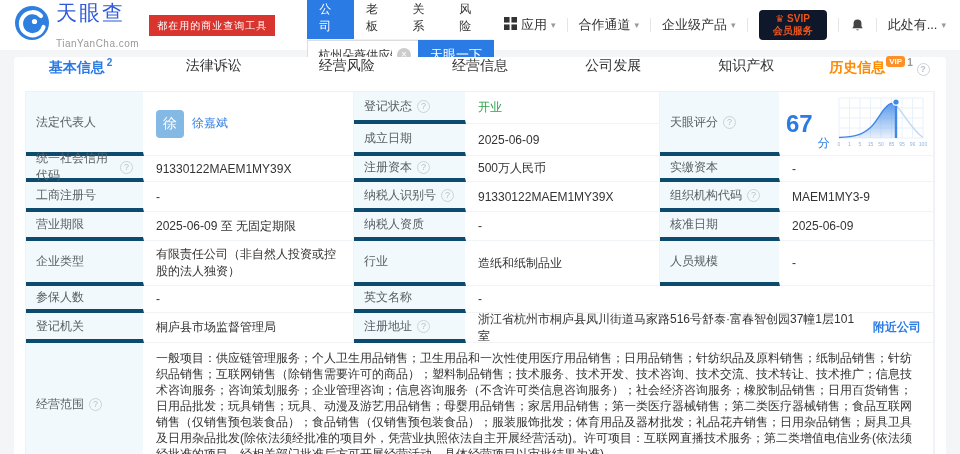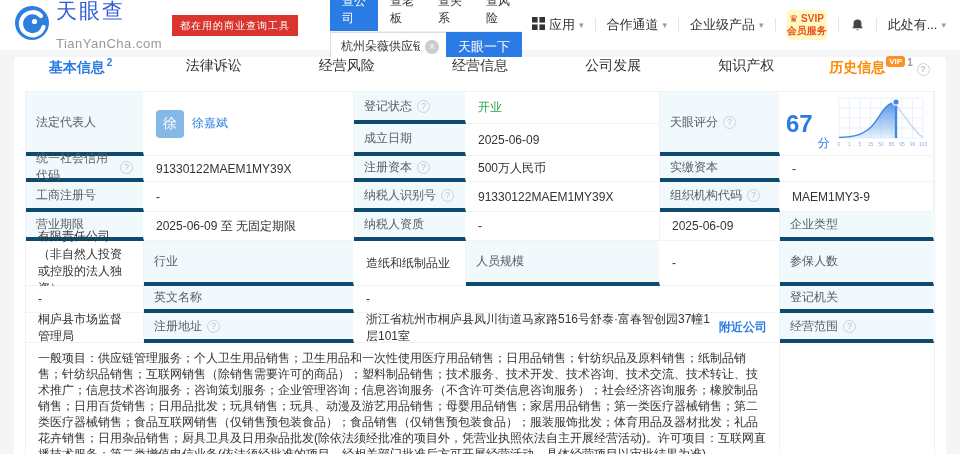--- a/index.html
+++ b/index.html
@@ -4,40 +4,40 @@
 <style>
   * { box-sizing: border-box; margin: 0; padding: 0; }
   html,body { width:960px; height:454px; overflow:hidden;
     font-family:"Liberation Sans","DejaVu Sans",sans-serif; background:#f4f5f7; color:#333; }
 
   
   .topbar { height:50px; background:#fff; display:flex; align-items:center; padding:0 14px; gap:10px; }
   .logo { display:flex; align-items:center; gap:6px; cursor:pointer; }
   .brand { display:flex; flex-direction:column; line-height:1; }
   .brand-name { font-size:21px; font-weight:normal; color:#2f5bd8; letter-spacing:2px; }
-  .brand-domain { font-size:13px; color:#999; margin-top:16px; letter-spacing:.5px;text-align:right; }
+  .brand-domain { font-size:10px; color:#999; margin-top:16px; letter-spacing:.5px;text-align:right; }
   .promo { background:#d9342e; color:#fff; font-size:10px; line-height:15px; padding:3px 8px; letter-spacing:1px; white-space:nowrap; }
 
   .search-wrap { margin-left:22px; width:296px; }
   .stabs { display:flex; align-items:flex-end; font-size:12px; border-bottom:1px solid #f0f0f0; }
   .stab { padding:4px 12px; color:#333; cursor:pointer; }
   .stab.active { background:#2b7be4; color:#fff; }
   .sbox { display:flex; }
   .sinput-wrap { position:relative; flex:1; }
   .sinput { width:100%; height:30px; border:1px solid #ddd; border-right:none; font-size:12px;
     padding:0 26px 0 10px; color:#333; outline:none; font-family:inherit; }
   .clear-btn { position:absolute; right:7px; top:8px; width:14px; height:14px; border-radius:50%;
     background:#ccc; color:#fff; font-size:10px; line-height:14px; text-align:center; cursor:pointer; }
   .sbtn { width:76px; height:30px; background:#2b7be4; color:#fff; border:none; font-size:13px; cursor:pointer; font-family:inherit; }
 
   .topnav { margin-left:auto; display:flex; align-items:center; gap:11px; font-size:13px; color:#333; white-space:nowrap;justify-content:flex-end; }
   .nav-item { display:flex; align-items:center; gap:4px; cursor:pointer; }
   .chev { font-size:9px; color:#999; }
   .sep { width:1px; height:14px; background:#e6e6e6; }
-  .svip { background:#fef9c3; color:#e8541e; border-radius:4px; padding:3px 0; font-size:10px;
+  .svip { background:#0f172a; color:#e8541e; border-radius:4px; padding:3px 14px; font-size:10px;
     line-height:12px; text-align:center; font-weight:bold; cursor:pointer; }
   .bell { cursor:pointer; display:flex; align-items:center; }
 
   
   .card { position:absolute; left:14px; right:14px; top:57px; bottom:0; background:#fff; border-radius:4px 4px 0 0; }
   .tabsbar { display:flex; height:34px; }
   .tab { flex:1; text-align:center; font-size:14px; color:#333; cursor:pointer; position:relative; }
   .tab .cnt { font-size:10px; vertical-align:super; color:#999; margin-left:2px; }
   .tab.active { color:#2b7be4; font-weight:bold; }
   .tab.active .cnt { color:#2b7be4; }
@@ -288,20 +288,23 @@
         </div>
       <div class="vc">
           <span>2025-06-09 至 无固定期限</span>
         </div>
       <div class="lc">
           <span>纳税人资质</span>
         </div>
       <div class="vc">
           <span>-</span>
         </div>
+      <div class="lc">
+          <span>核准日期</span>
+        </div>
       <div class="vc">
           <span>2025-06-09</span>
         </div>
 
       <div class="lc">
           <span>企业类型</span>
         </div>
       <div class="vc wrapv">
           <span>有限责任公司（非自然人投资或控股的法人独资）</span>
         </div>

